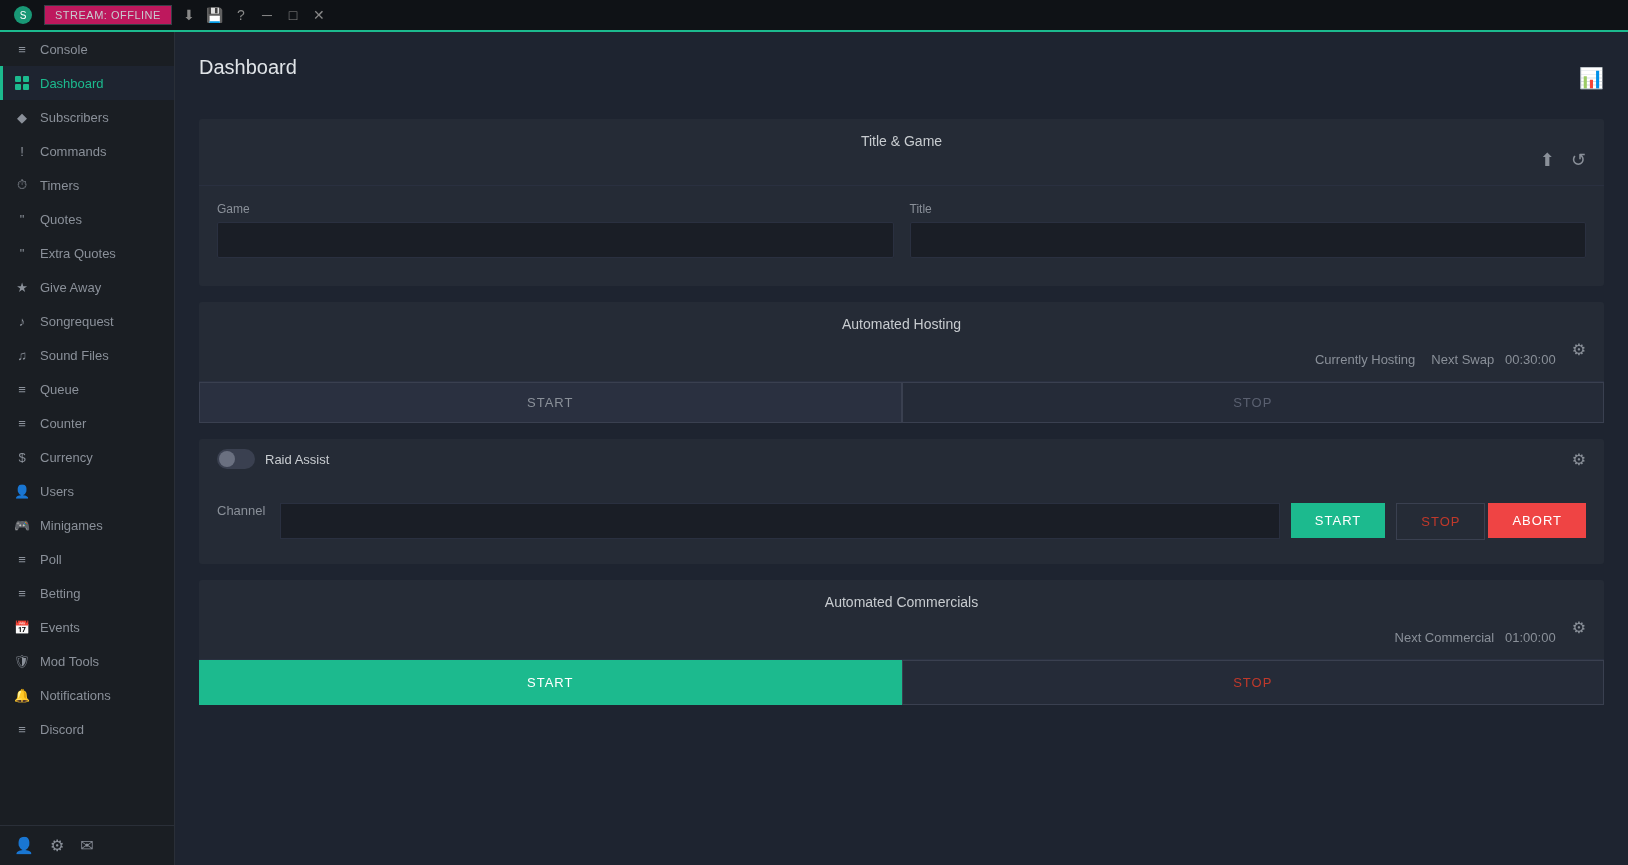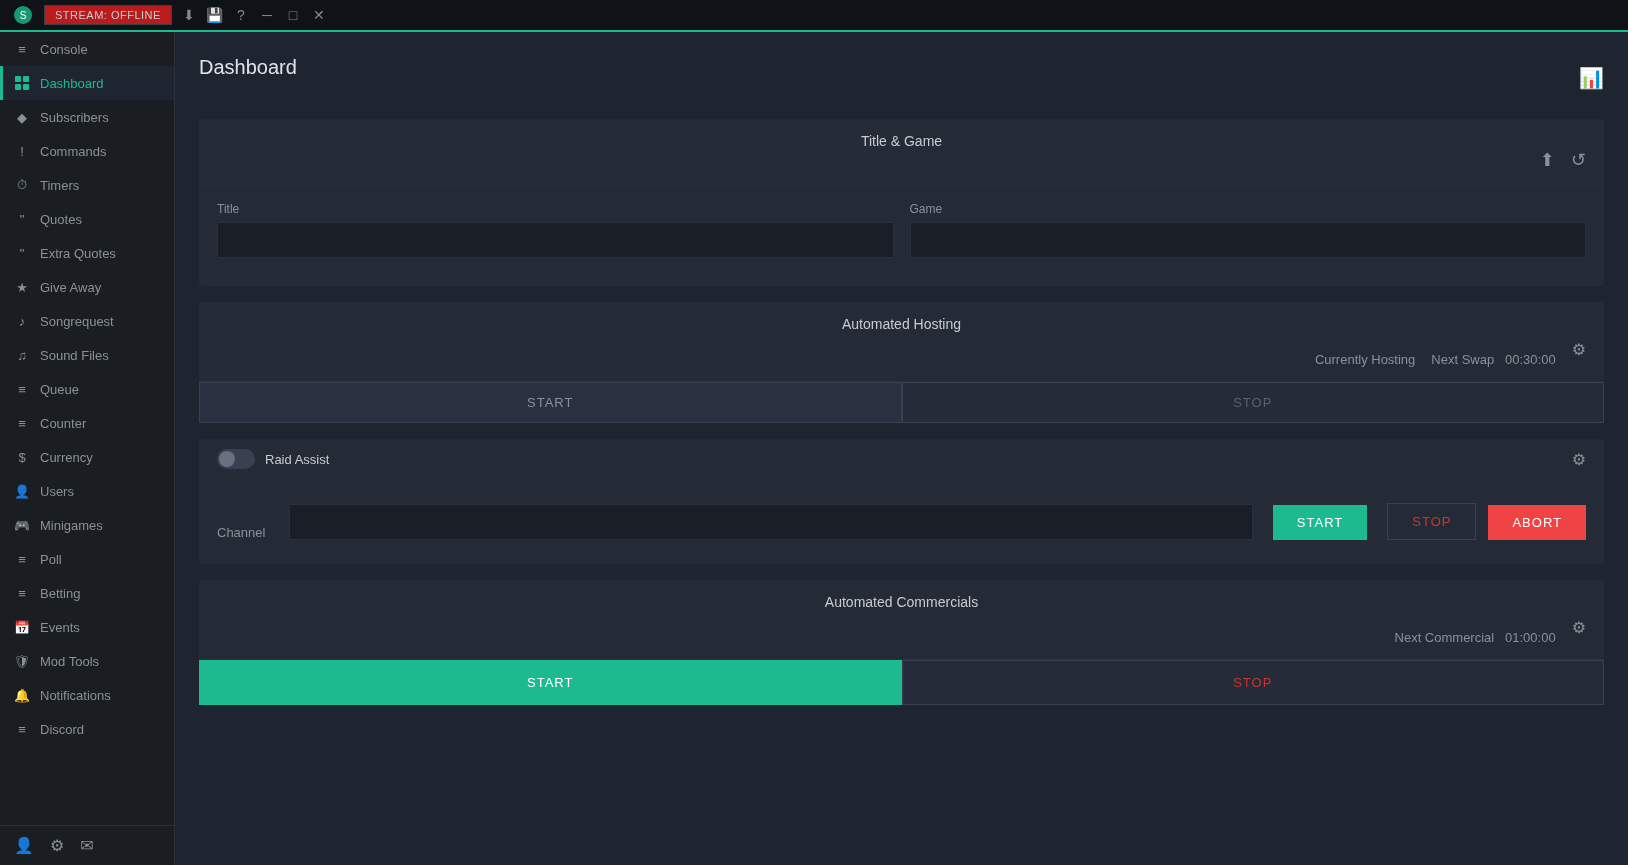--- a/index.html
+++ b/index.html
@@ -36,21 +36,21 @@
       font-size: 12px;
       color: #c8ccd0;
       flex: 1;
     }
     .title-bar-right {
       display: flex;
       align-items: center;
       gap: 8px;
     }
     .stream-status {
-      background: #b91c1c;
+      background: #be185d;
       border: 1px solid #3a3f48;
       padding: 3px 10px;
       font-size: 11px;
       color: #c8ccd0;
       letter-spacing: 0.5px;
     }
     .title-btn {
       width: 18px;
       height: 18px;
       display: flex;
@@ -254,22 +254,22 @@
       position: absolute;
       top: 2px;
       left: 2px;
     }
     .raid-title {
       font-size: 13px;
       color: #c8ccd0;
     }
     .raid-controls {
       display: flex;
-      align-items: flex-end;
-      gap: 12px;
+      align-items: flex-start;
+      gap: 3px;
       padding: 10px 0;
     }
     .channel-label {
       font-size: 13px;
       color: #8a9099;
       margin-right: 12px;
       white-space: nowrap;
     }
     .channel-input {
       background: #1a1e26;
@@ -518,25 +518,25 @@
       <div class="card-header">
         <span class="card-title">Title &amp; Game</span>
         <div class="card-header-right">
           <span class="card-header-icon" style="font-size:18px;">⬆</span>
           <span class="card-header-icon" style="font-size:18px;">↺</span>
         </div>
       </div>
       <div class="card-body">
         <div class="title-game-row">
           <div>
-            <div class="field-label">Title</div>
+            <div class="field-label">Game</div>
             <input class="field-input" type="text" placeholder="" style="">
           </div>
           <div>
-            <div class="field-label">Game</div>
+            <div class="field-label">Title</div>
             <input class="field-input" type="text" placeholder="" style="">
           </div>
         </div>
       </div>
     </div>
 
     <div class="card">
       <div class="card-header">
         <span class="card-title">Automated Hosting</span>
         <div class="card-header-right">

